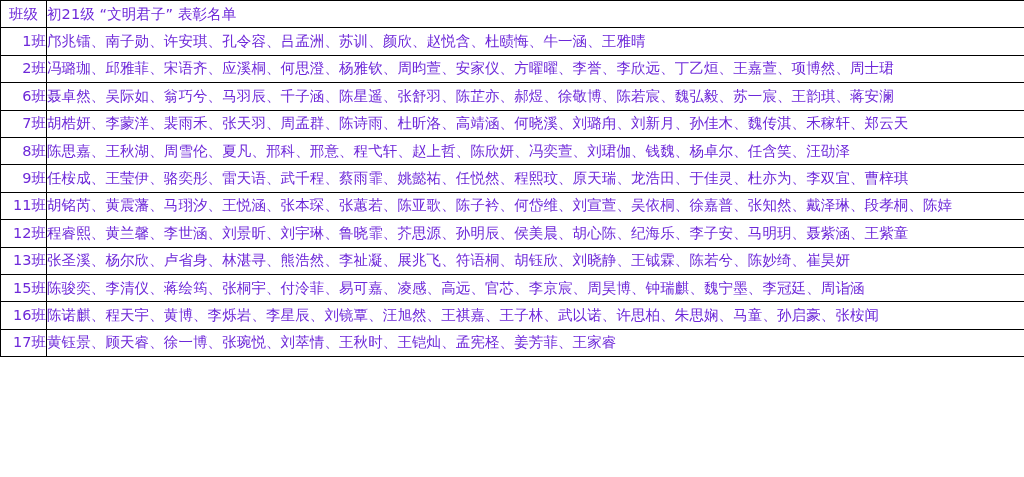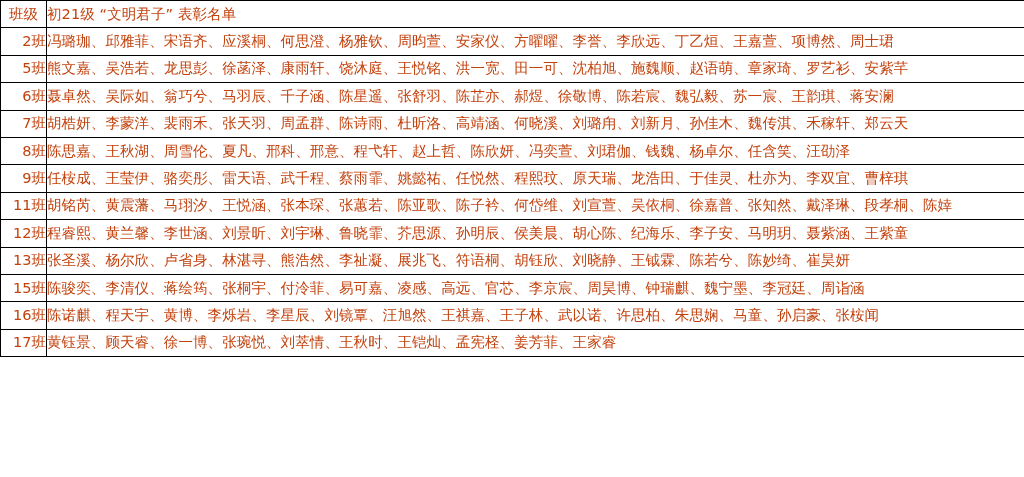--- a/index.html
+++ b/index.html
@@ -25,21 +25,21 @@
     table-layout: fixed;
   }
   table.roster col.c-class { width: 46px; }
   table.roster col.c-names { width: 978px; }
 
   table.roster td {
     border: 1px solid #000000;
     padding: 0;
     height: 26.4px;
     font-size: 14.5px;
-    color: #c2410c;
+    color: #6d28d9;
     background: #ffffff;
     vertical-align: middle;
     overflow: hidden;
     white-space: nowrap;
   }
   td.cls {
     text-align: right;
     padding-right: 2px;
     font-size: 14.5px;
     letter-spacing: 0;
@@ -67,26 +67,26 @@
     <colgroup>
       <col class="c-class">
       <col class="c-names">
     </colgroup>
     <tbody>
       <tr>
         <td class="cls hdr-class">班级</td>
         <td class="names hdr-title">初21级 “文明君子” 表彰名单</td>
       </tr>
       <tr>
+        <td class="cls">1班</td>
+        <td class="names">邝兆镭、南子勋、许安琪、孔令容、吕孟洲、苏训、颜欣、赵悦含、杜赜悔、牛一涵、王雅晴</td>
+      </tr>
+      <tr>
         <td class="cls">2班</td>
         <td class="names">冯璐珈、邱雅菲、宋语齐、应溪桐、何思澄、杨雅钦、周昀萱、安家仪、方曜曜、李誉、李欣远、丁乙烜、王嘉萱、项博然、周士珺</td>
-      </tr>
-      <tr>
-        <td class="cls">5班</td>
-        <td class="names">熊文嘉、吴浩若、龙思彭、徐菡泽、康雨轩、饶沐庭、王悦铭、洪一宽、田一可、沈柏旭、施魏顺、赵语萌、章家琦、罗艺衫、安紫芊</td>
       </tr>
       <tr>
         <td class="cls">6班</td>
         <td class="names">聂卓然、吴际如、翁巧兮、马羽辰、千子涵、陈星遥、张舒羽、陈芷亦、郝煜、徐敬博、陈若宸、魏弘毅、苏一宸、王韵琪、蒋安澜</td>
       </tr>
       <tr>
         <td class="cls">7班</td>
         <td class="names">胡梏妍、李蒙洋、裴雨禾、张天羽、周孟群、陈诗雨、杜昕洛、高靖涵、何晓溪、刘璐甪、刘新月、孙佳木、魏传淇、禾稼轩、郑云天</td>
       </tr>
       <tr>

